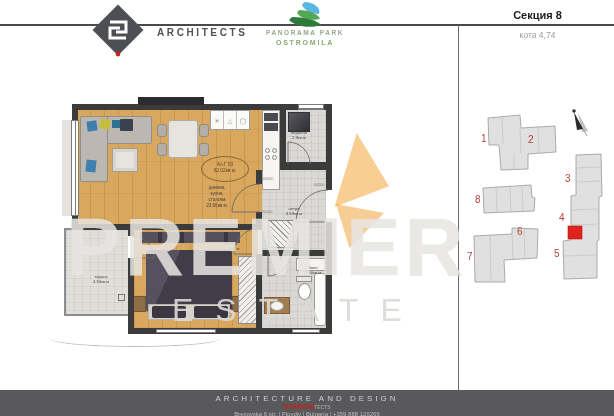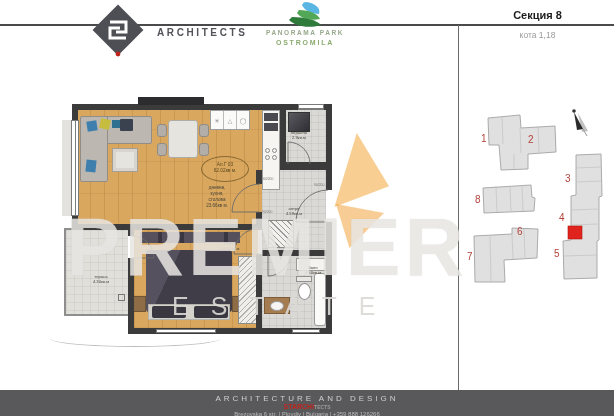--- a/index.html
+++ b/index.html
@@ -39,21 +39,21 @@
   .chevron{background:repeating-linear-gradient(135deg,transparent 0 3px,#b2b1ae 3px 4px),#efeeeb;
         border:1px solid #8a8a8a;box-sizing:border-box;}
   .rlabel{position:absolute;color:#4b473d;font-size:4.6px;line-height:1.3;text-align:center;z-index:6;}
   .dim{position:absolute;color:#7a7a7a;font-size:3.4px;line-height:1.1;z-index:6;}
   .furn{position:absolute;box-sizing:border-box;}
   .plan-svg{position:absolute;left:0;top:0;z-index:5;}
   
   .wm{position:absolute;z-index:40;pointer-events:none;}
   .wm-word1{left:66px;top:200px;font-size:82px;font-weight:bold;letter-spacing:4px;
         color:#e8e6e2;opacity:.85;text-shadow:0 0 1px rgba(150,150,150,.35);text-align:right;}
-  .wm-word2{left:172px;top:292px;font-size:25px;letter-spacing:22px;color:#dcdad6;opacity:.9;}
+  .wm-word2{left:172px;top:292px;font-size:32px;letter-spacing:22px;color:#dcdad6;opacity:.9;}
   .wm-tri1{left:327px;top:133px;width:62px;height:74px;background:rgba(243,166,58,.55);
         clip-path:polygon(12% 100%,48% 0,100% 72%);}
   .wm-tri2{left:336px;top:198px;width:48px;height:50px;background:rgba(240,156,44,.5);
         clip-path:polygon(0 12%,100% 30%,28% 100%);}
   
   .footer{position:absolute;left:0;top:390px;width:614px;height:26px;background:#59595c;
         text-align:center;z-index:50;}
   .f-tag{margin-top:4px;font-size:8px;letter-spacing:3px;color:#cfcfcf;}
   .f-brand{font-size:7px;font-weight:bold;line-height:8px;}
   .f-brand .red{color:#c0251c;}
@@ -78,21 +78,21 @@
 
   <svg class="abs" style="left:286px;top:1px;" width="38" height="26" viewBox="0 0 38 26">
     <path d="M20,1 C29,2 35,7 33,13 C25,13 18,9 16,4 C17,2 18,1 20,1 Z" fill="#59b6e2"></path>
     <path d="M13,9 C24,9 32,13 34,18 C25,20 15,18 11,12 Z" fill="#53a858"></path>
     <path d="M6,16 C18,16 31,19 35,24 C22,28 9,25 3,19 Z" fill="#2e7b3c"></path>
   </svg>
   <div class="brand-line1">PANORAMA PARK</div>
   <div class="brand-line2">OSTROMILA</div>
 
   <div class="section-title">Секция 8</div>
-  <div class="elevation">кота 1,18</div>
+  <div class="elevation">кота 4,74</div>
 
   <div class="plan">
 
     <div class="abs wood" style="left:16px;top:18px;width:186px;height:118px;"></div>
     <div class="abs wood" style="left:74px;top:140px;width:124px;height:98px;"></div>
     <div class="abs tile" style="left:202px;top:18px;width:64px;height:220px;"></div>
     <div class="abs tile2" style="left:4px;top:138px;width:70px;height:88px;border:2px solid #8e8e8e;box-sizing:border-box;"></div>
     <div class="abs" style="left:-10px;top:240px;width:170px;height:16px;border-bottom:1px solid #bcbcbc;border-radius:50%;"></div>
 
     <div class="furn" style="left:20px;top:26px;width:72px;height:28px;background:#bcb8b1;border:1px solid #928e87;border-radius:2px;"></div>

